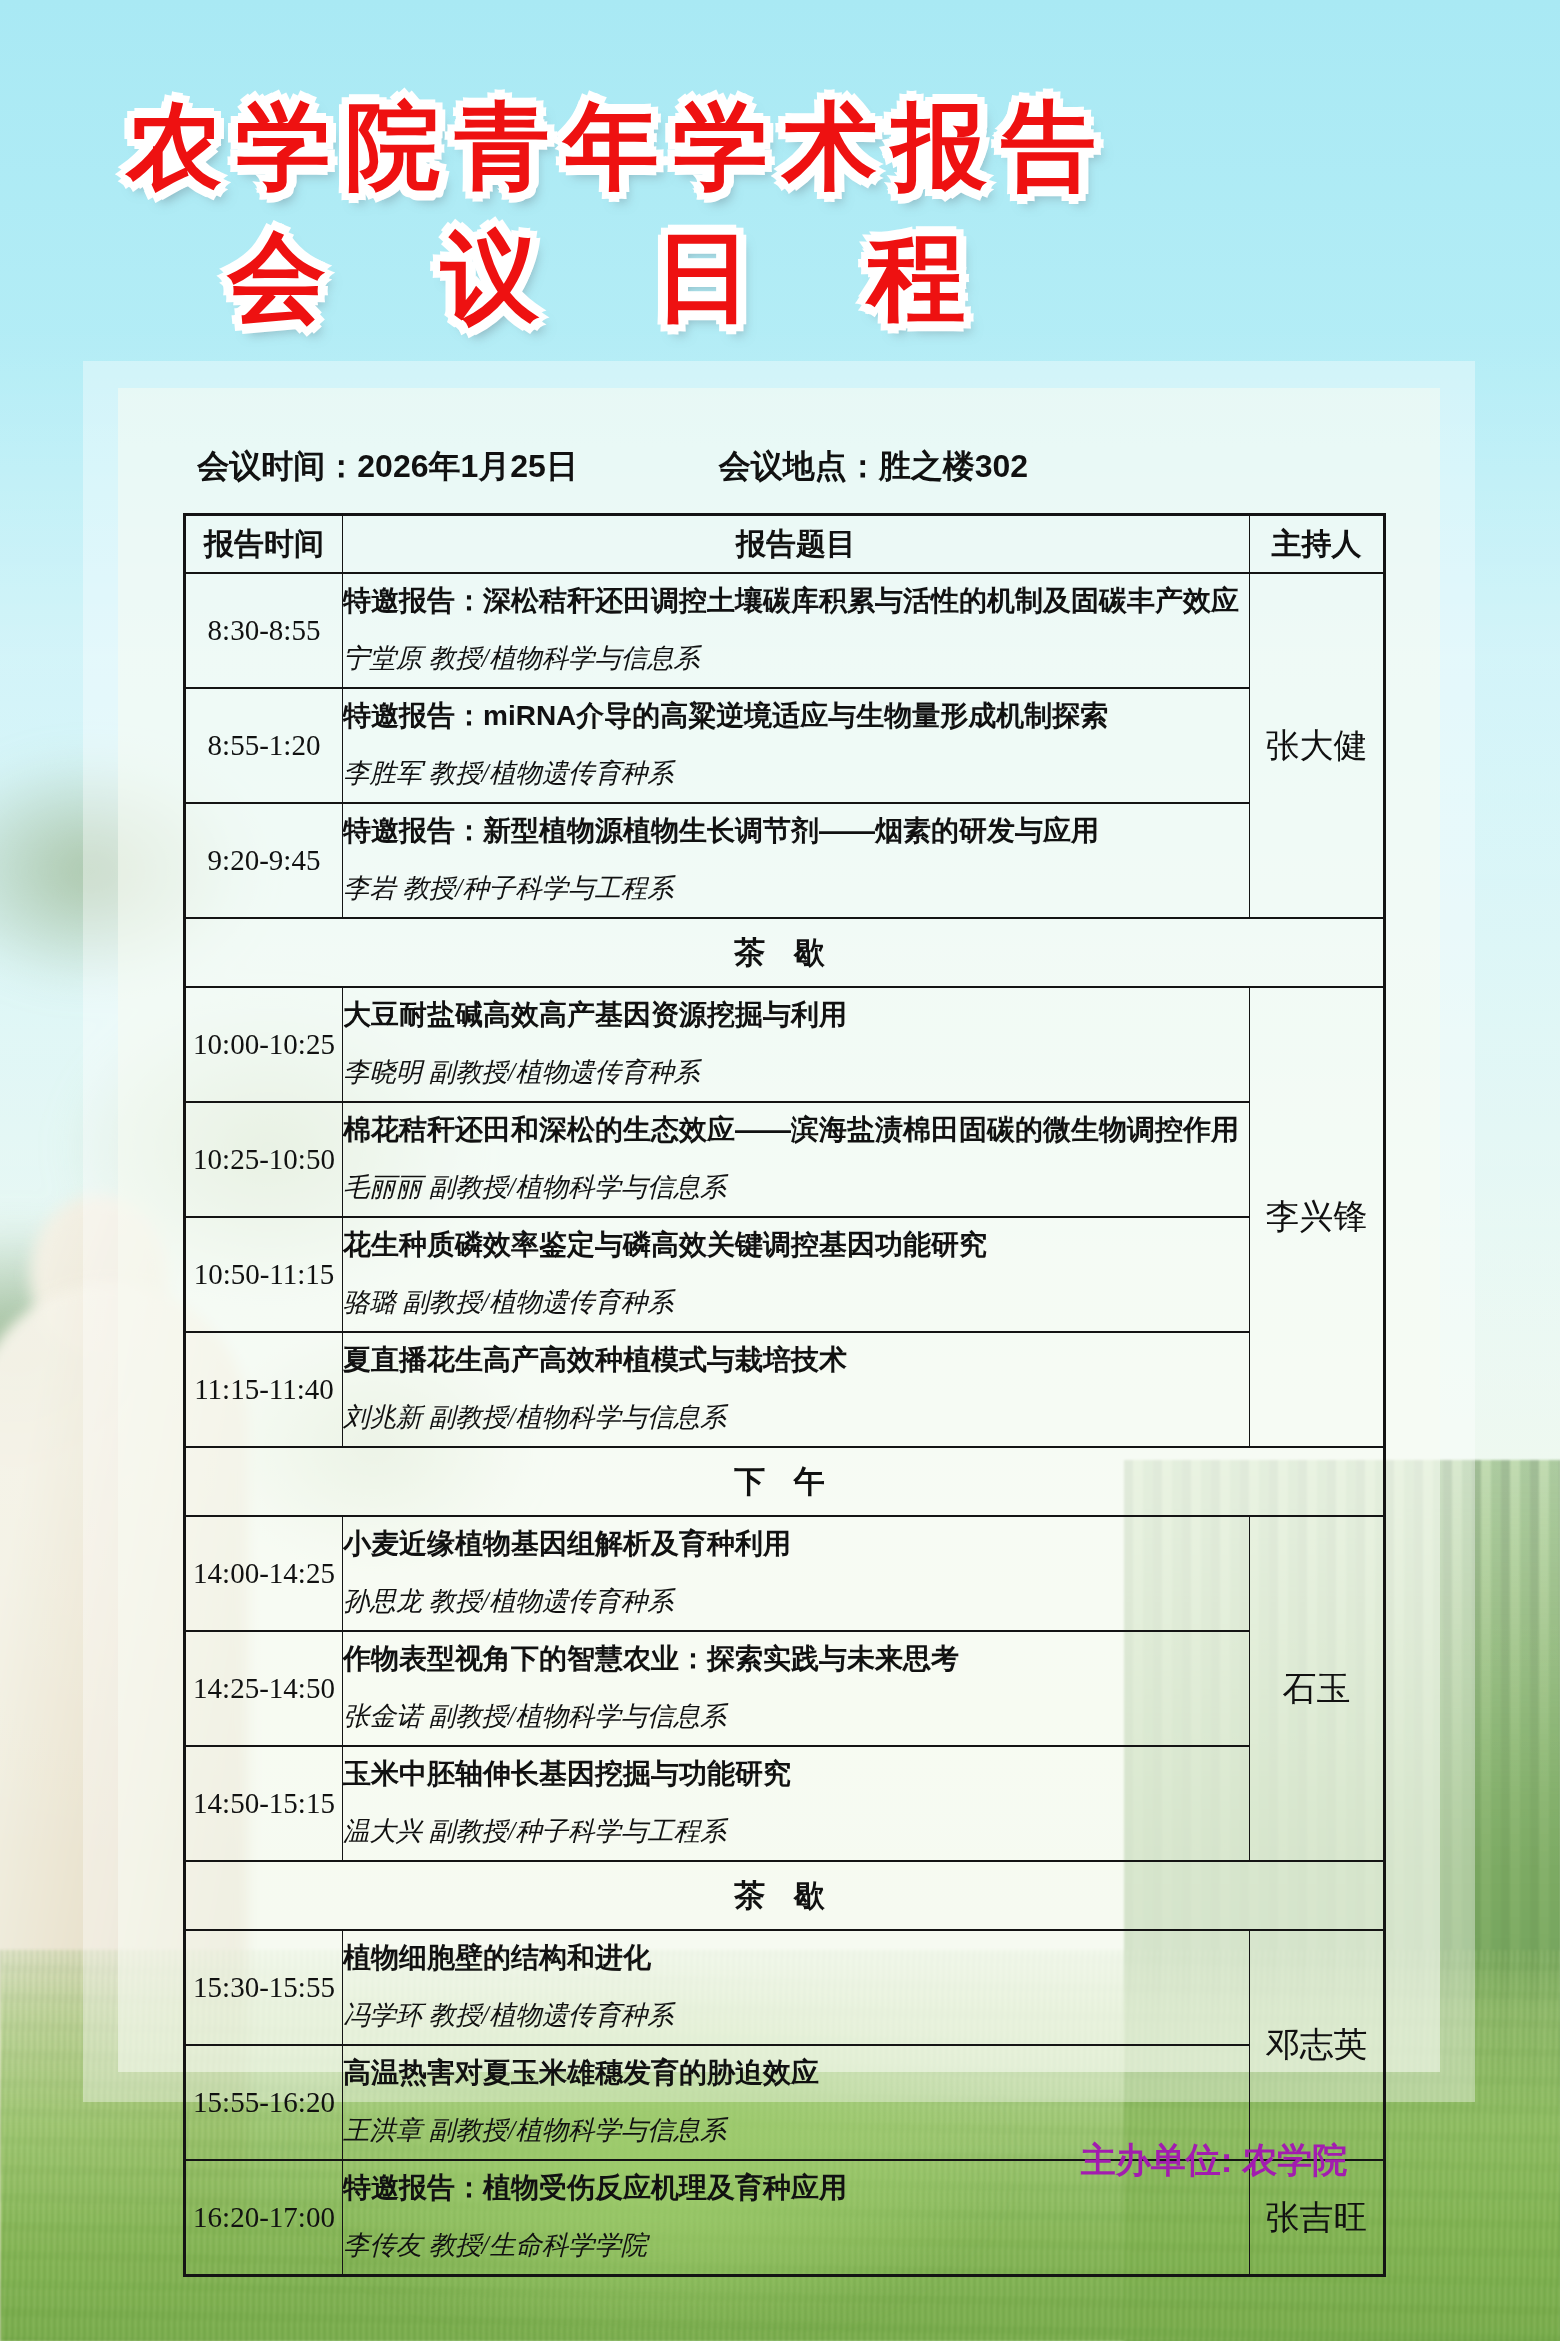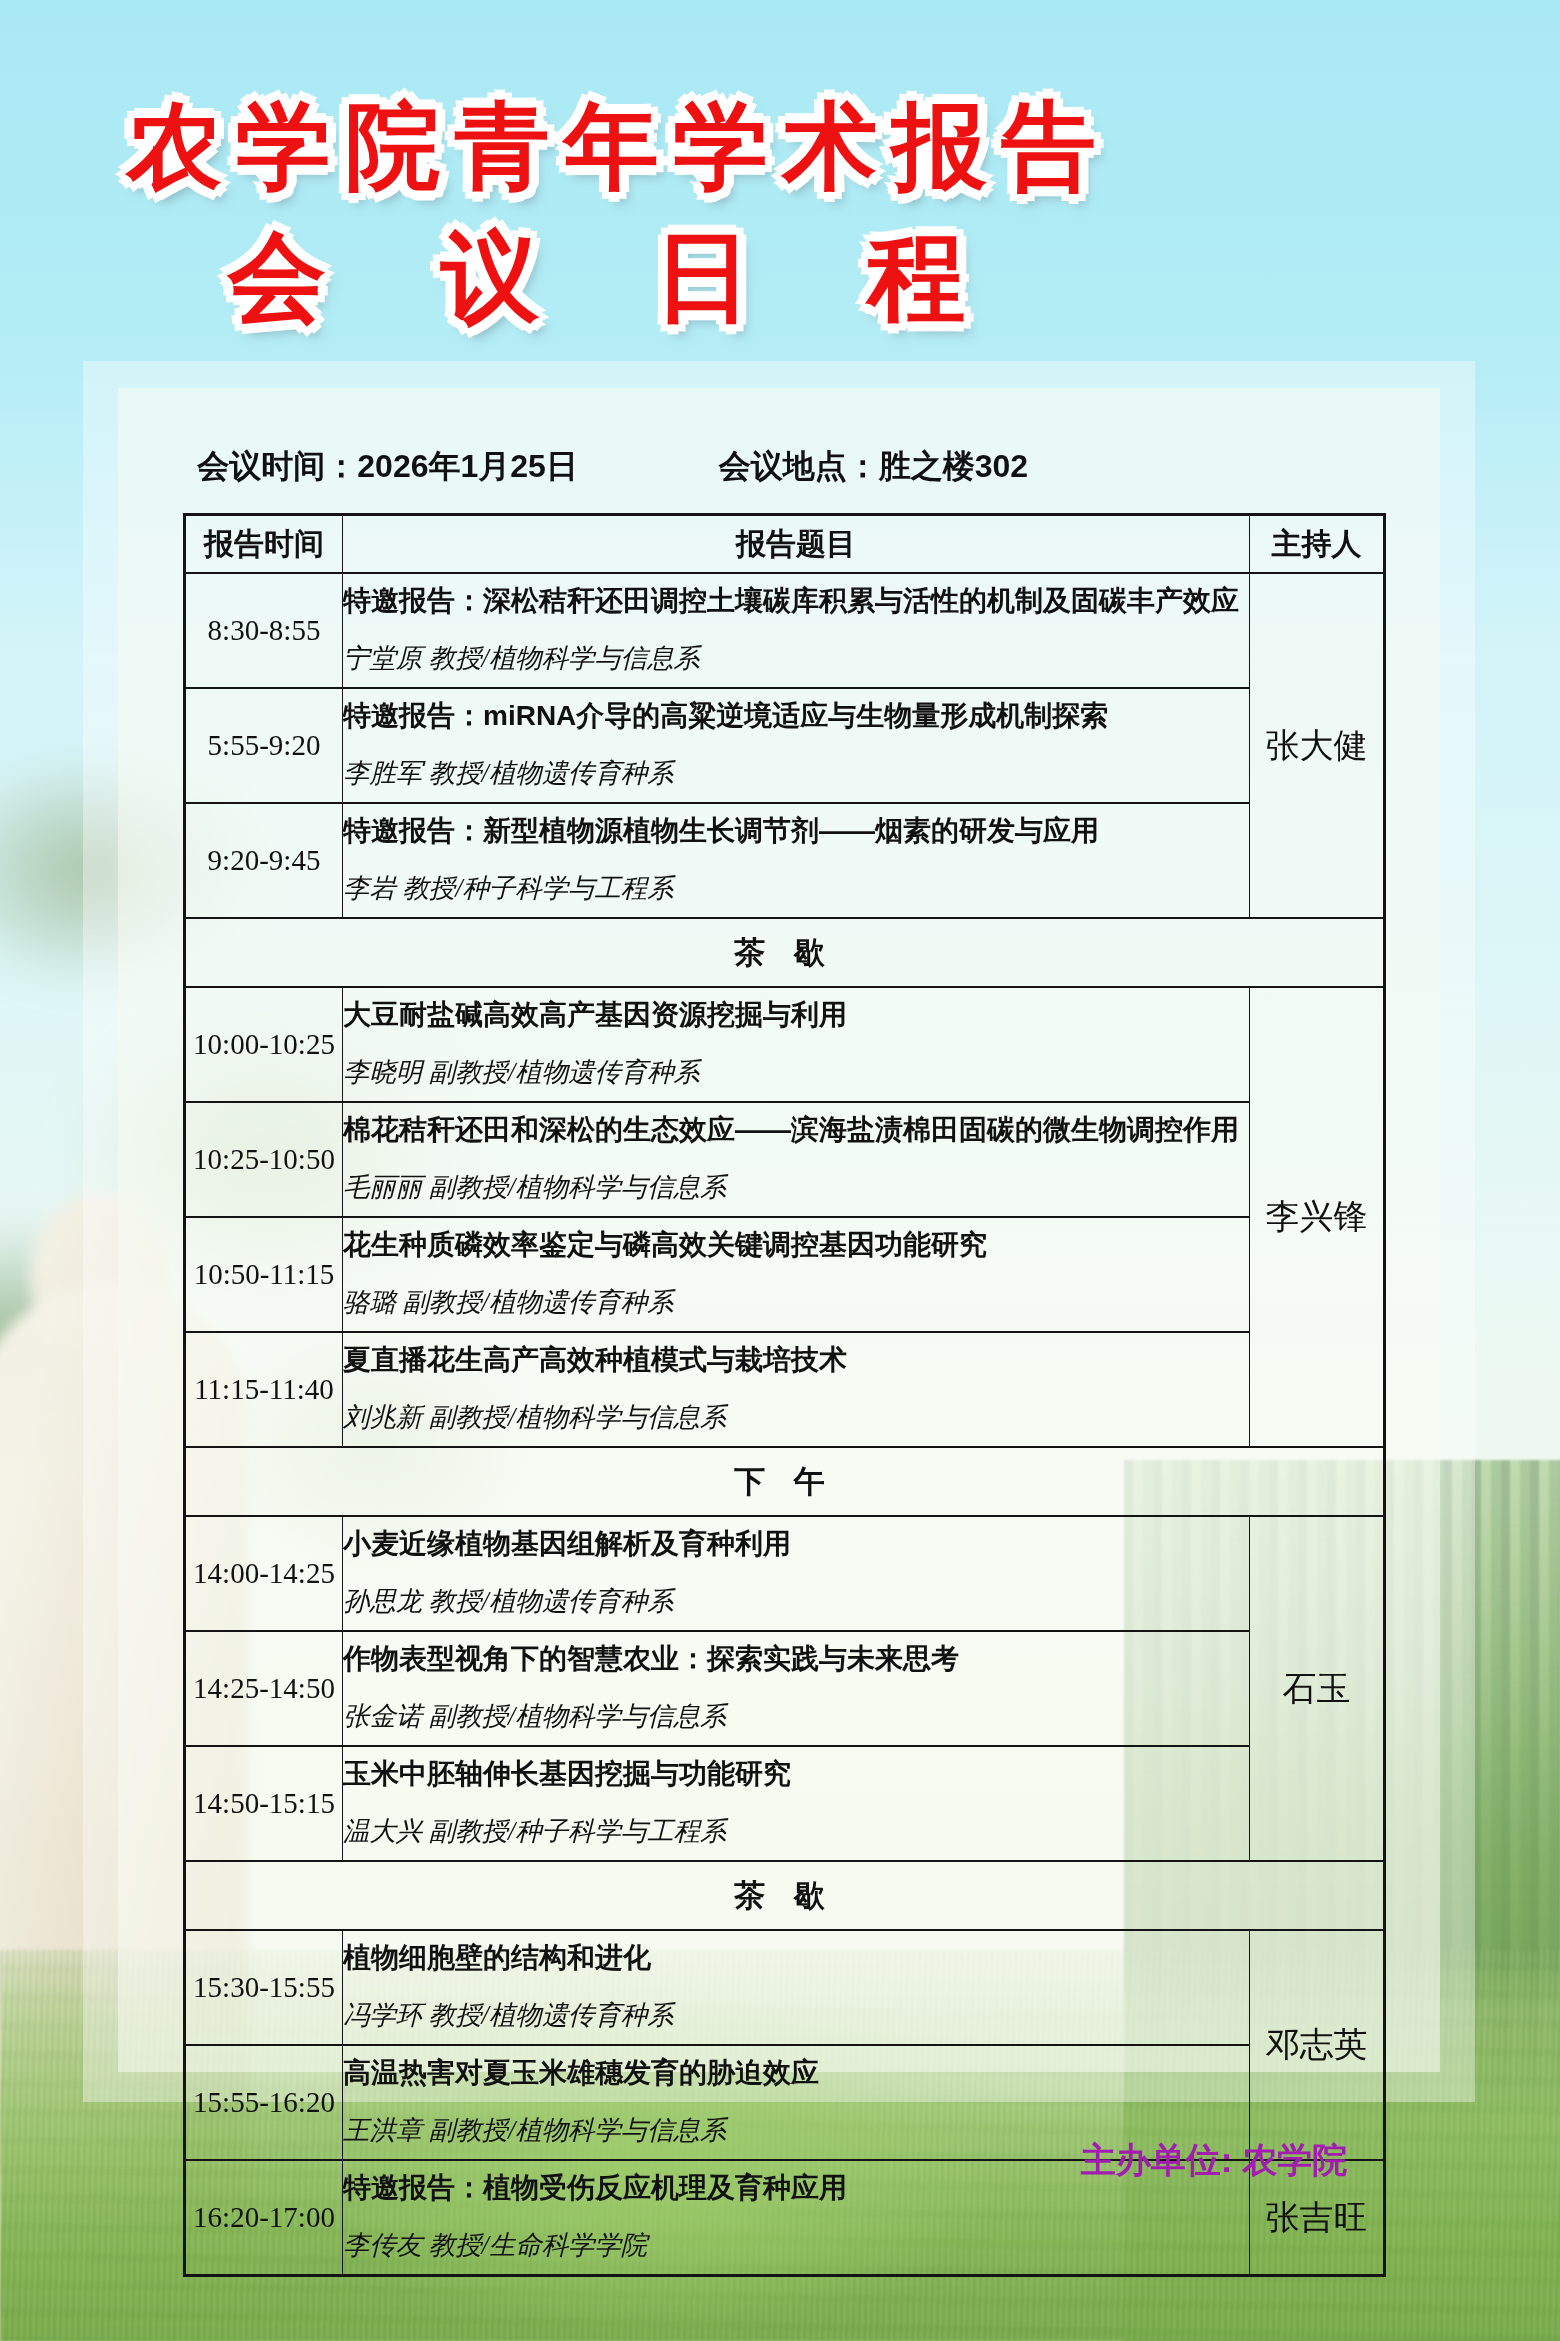--- a/index.html
+++ b/index.html
@@ -133,21 +133,21 @@
           <td class="time">8:30-8:55</td>
           <td class="topic">
             <div class="topic-box">
               <div class="topic-title">特邀报告：深松秸秆还田调控土壤碳库积累与活性的机制及固碳丰产效应</div>
               <div class="topic-speaker">宁堂原 教授/植物科学与信息系</div>
             </div>
           </td>
           <td class="host" rowspan="3">张大健</td>
         </tr>
         <tr class="hline">
-          <td class="time">5:55-9:20</td>
+          <td class="time">8:55-1:20</td>
           <td class="topic">
             <div class="topic-box">
               <div class="topic-title">特邀报告：miRNA介导的高粱逆境适应与生物量形成机制探索</div>
               <div class="topic-speaker">李胜军 教授/植物遗传育种系</div>
             </div>
           </td>
         </tr>
         <tr class="hline">
           <td class="time">9:20-9:45</td>
           <td class="topic">

